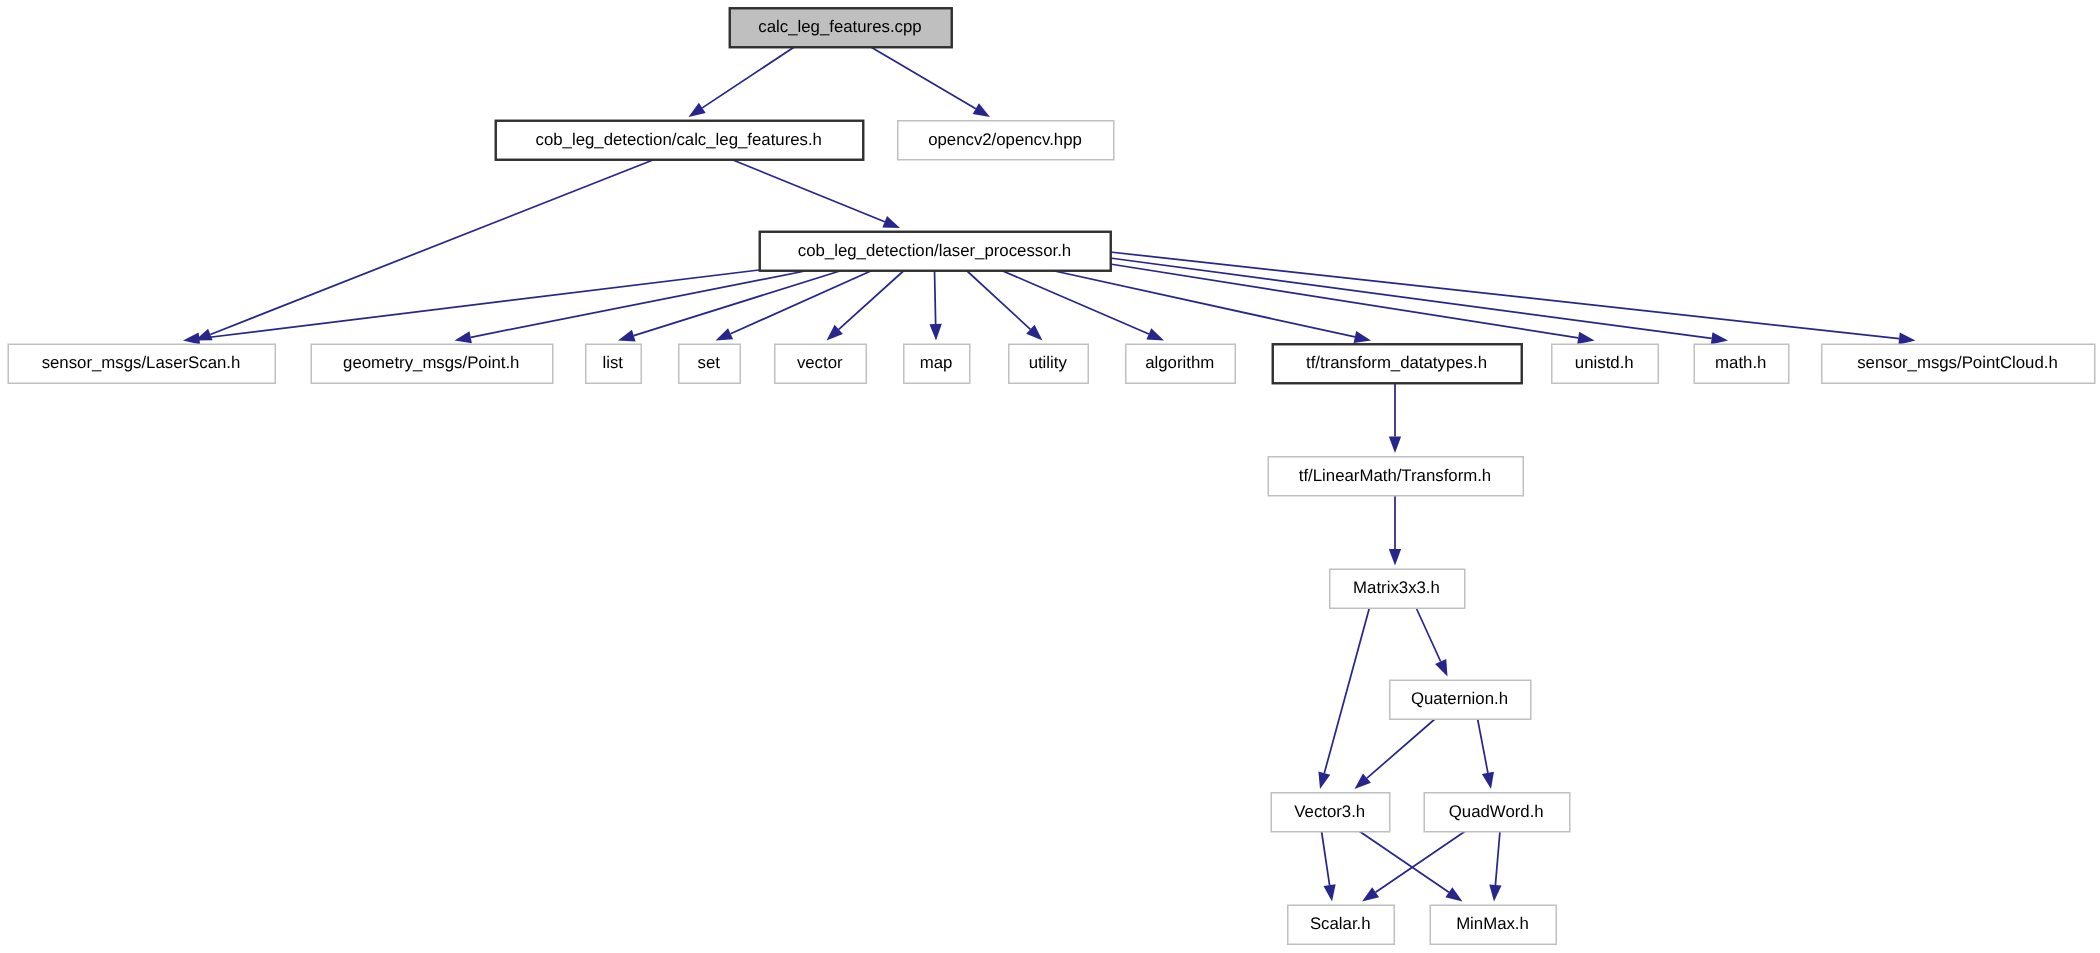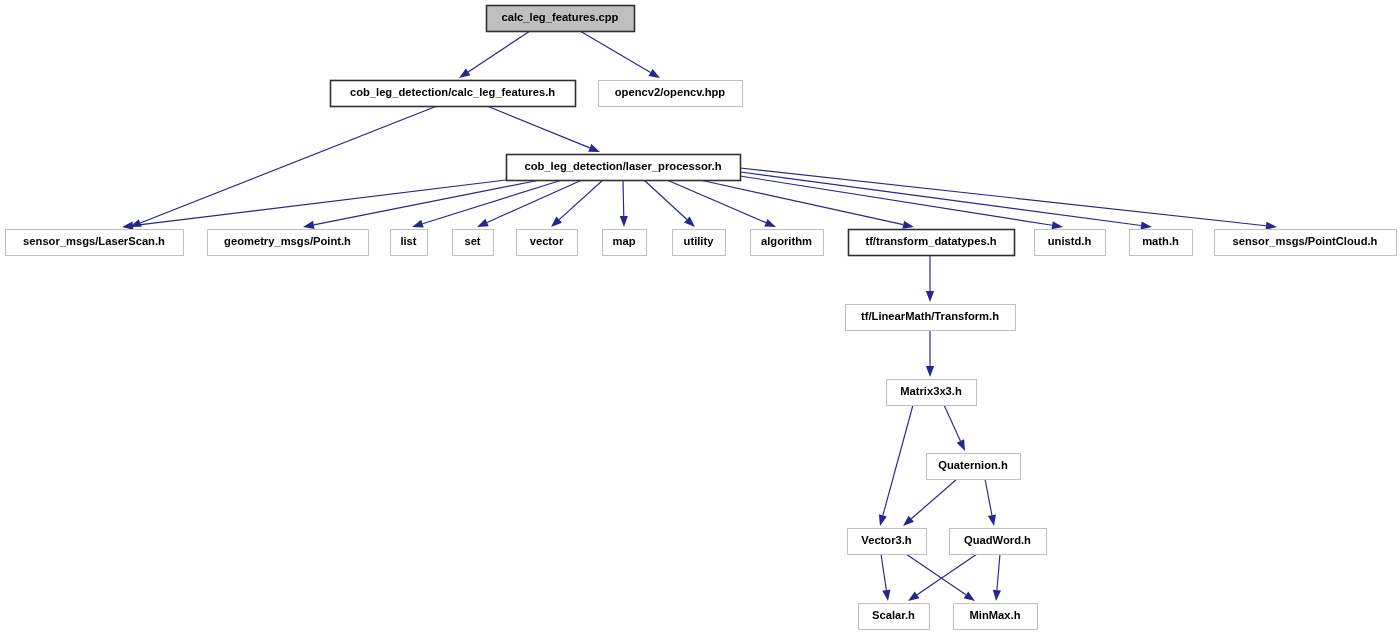--- a/index.html
+++ b/index.html
@@ -10,21 +10,20 @@
   body {
     width: 1400px;
     height: 635px;
     font-family: "Liberation Sans", sans-serif;
     overflow: hidden;
   }
   #graph-root {
     position: relative;
     width: 1400px;
     height: 635px;
-    font-weight: bold;
   }
   svg#graph-svg {
     position: absolute;
     left: 0;
     top: 0;
     width: 1400px;
     height: 635px;
     display: block;
   }
   .node-box {

